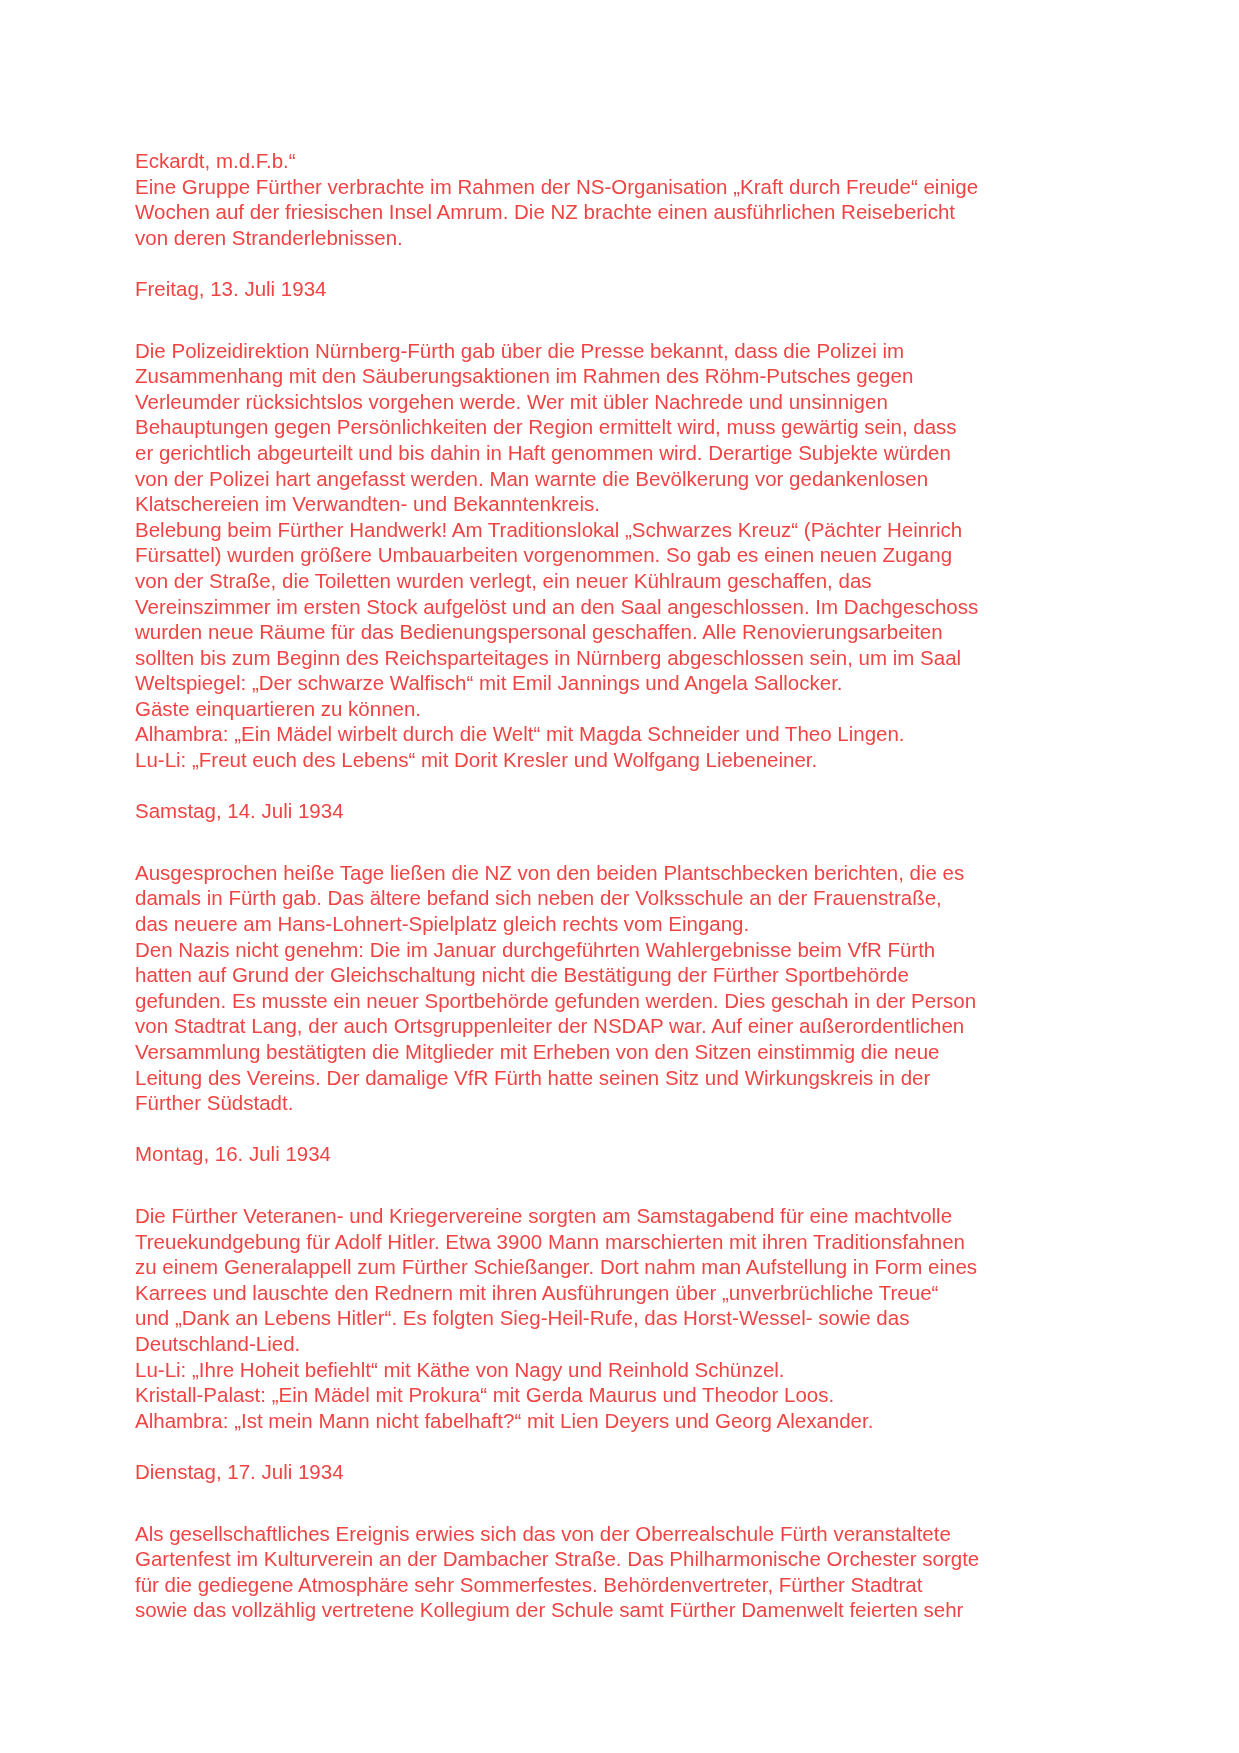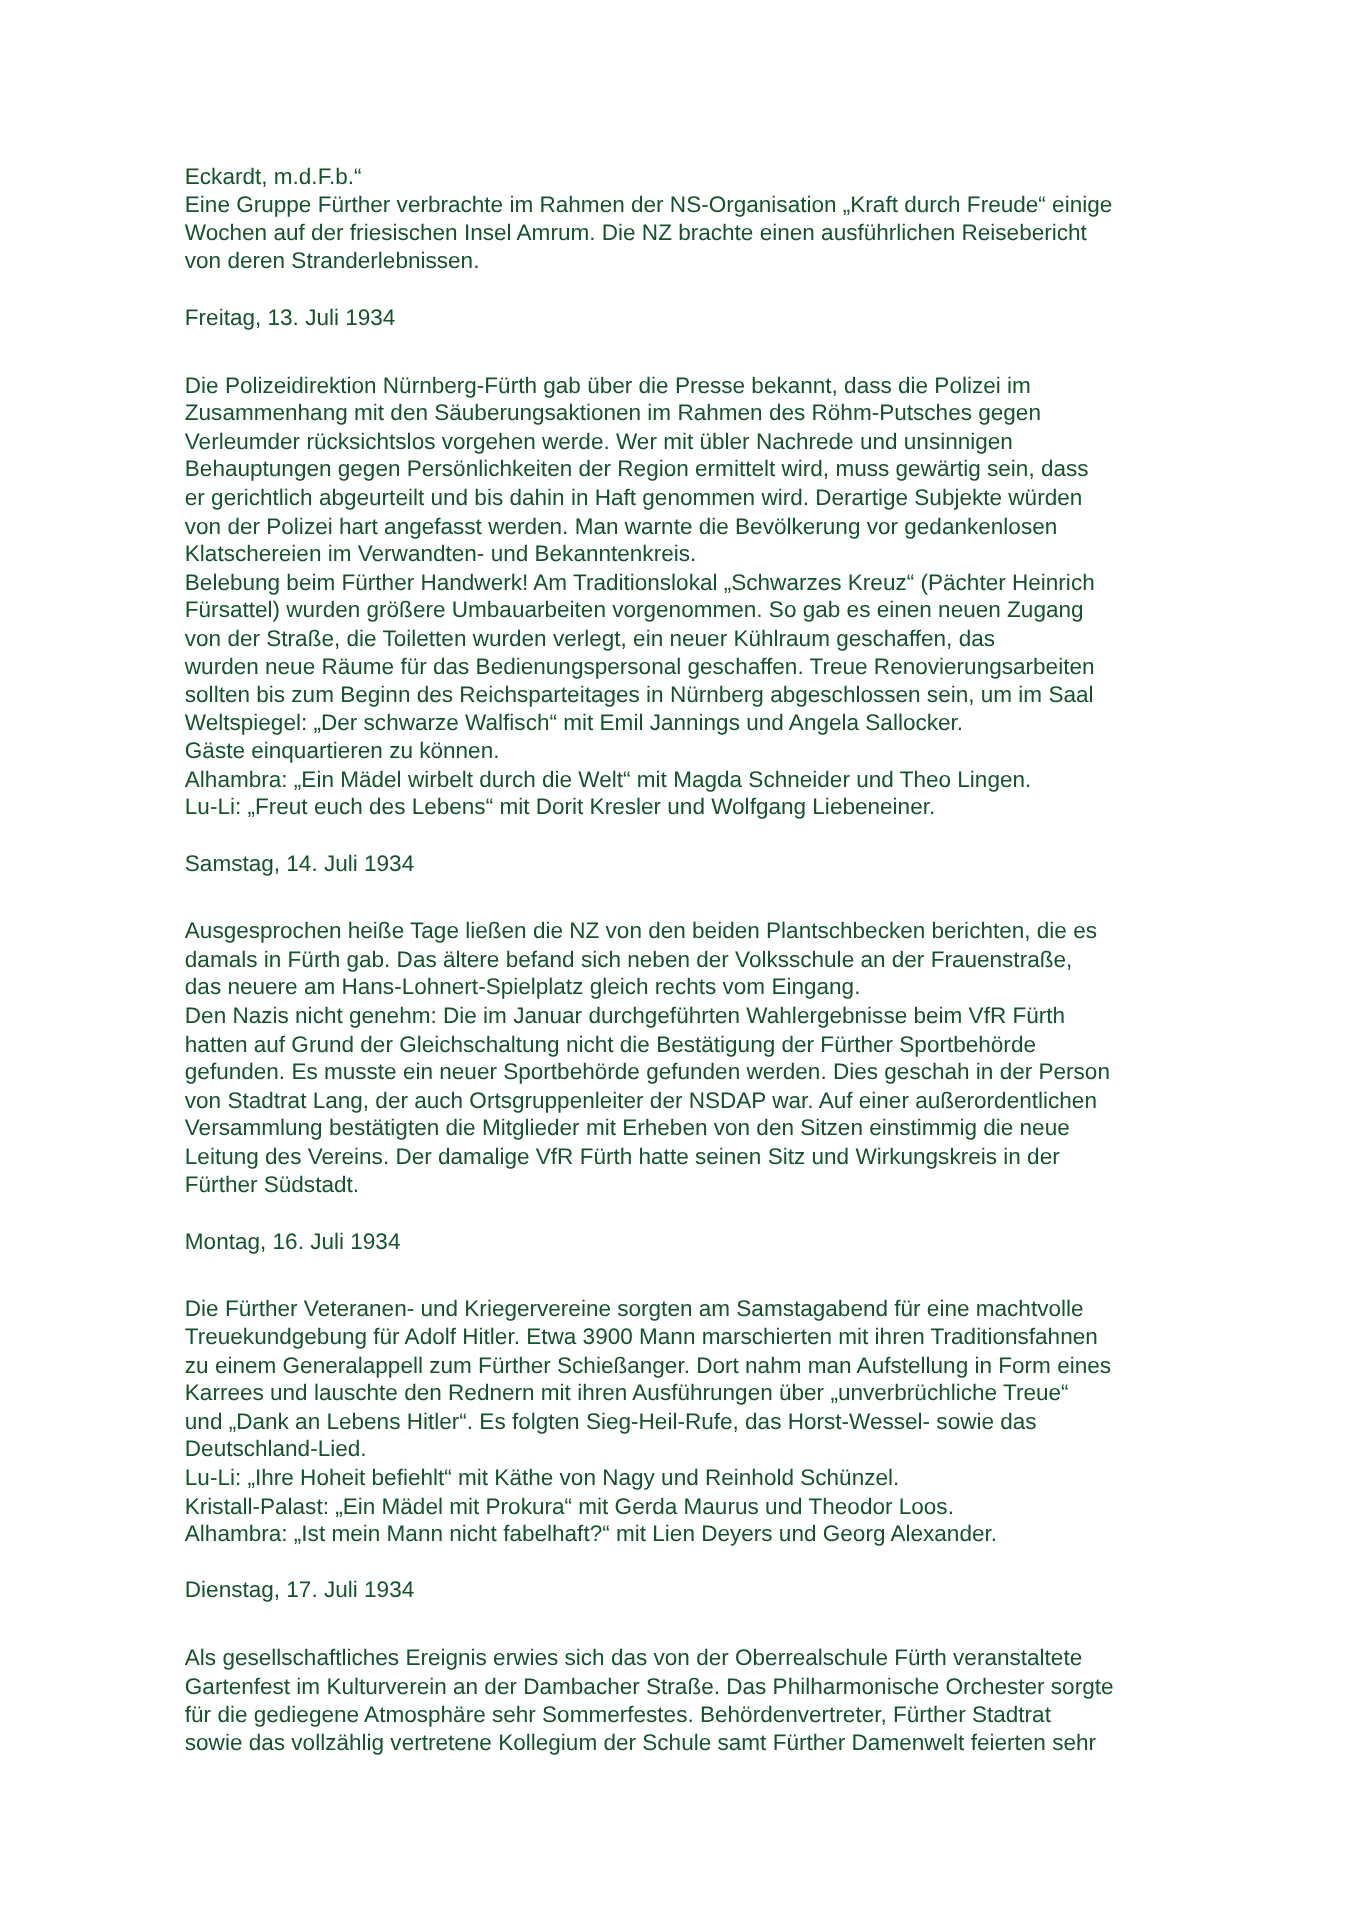--- a/index.html
+++ b/index.html
@@ -29,42 +29,43 @@
     margin-top: 25.6px;
     margin-bottom: 36px;
     font-weight: normal;
   }
   .line { white-space: nowrap; }
 </style>
 </head>
 <body>
 
 <div class="page">
-  <div class="doc" style="color: #14532d; margin-left: 33px;">
+  <div class="doc" style="color: #ef4444;">
       <div class="para">
         <div class="line">Eckardt, m.d.F.b.“</div>
         <div class="line">Eine Gruppe Fürther verbrachte im Rahmen der NS-Organisation „Kraft durch Freude“ einige</div>
         <div class="line">Wochen auf der friesischen Insel Amrum. Die NZ brachte einen ausführlichen Reisebericht</div>
         <div class="line">von deren Stranderlebnissen.</div>
       </div>
       <div class="heading">
         <div class="line">Freitag, 13. Juli 1934</div>
       </div>
       <div class="para">
         <div class="line">Die Polizeidirektion Nürnberg-Fürth gab über die Presse bekannt, dass die Polizei im</div>
         <div class="line">Zusammenhang mit den Säuberungsaktionen im Rahmen des Röhm-Putsches gegen</div>
         <div class="line">Verleumder rücksichtslos vorgehen werde. Wer mit übler Nachrede und unsinnigen</div>
         <div class="line">Behauptungen gegen Persönlichkeiten der Region ermittelt wird, muss gewärtig sein, dass</div>
         <div class="line">er gerichtlich abgeurteilt und bis dahin in Haft genommen wird. Derartige Subjekte würden</div>
         <div class="line">von der Polizei hart angefasst werden. Man warnte die Bevölkerung vor gedankenlosen</div>
         <div class="line">Klatschereien im Verwandten- und Bekanntenkreis.</div>
         <div class="line">Belebung beim Fürther Handwerk! Am Traditionslokal „Schwarzes Kreuz“ (Pächter Heinrich</div>
         <div class="line">Fürsattel) wurden größere Umbauarbeiten vorgenommen. So gab es einen neuen Zugang</div>
         <div class="line">von der Straße, die Toiletten wurden verlegt, ein neuer Kühlraum geschaffen, das</div>
-        <div class="line">wurden neue Räume für das Bedienungspersonal geschaffen. Treue Renovierungsarbeiten</div>
+        <div class="line">Vereinszimmer im ersten Stock aufgelöst und an den Saal angeschlossen. Im Dachgeschoss</div>
+        <div class="line">wurden neue Räume für das Bedienungspersonal geschaffen. Alle Renovierungsarbeiten</div>
         <div class="line">sollten bis zum Beginn des Reichsparteitages in Nürnberg abgeschlossen sein, um im Saal</div>
         <div class="line">Weltspiegel: „Der schwarze Walfisch“ mit Emil Jannings und Angela Sallocker.</div>
         <div class="line">Gäste einquartieren zu können.</div>
         <div class="line">Alhambra: „Ein Mädel wirbelt durch die Welt“ mit Magda Schneider und Theo Lingen.</div>
         <div class="line">Lu-Li: „Freut euch des Lebens“ mit Dorit Kresler und Wolfgang Liebeneiner.</div>
       </div>
       <div class="heading">
         <div class="line">Samstag, 14. Juli 1934</div>
       </div>
       <div class="para">

